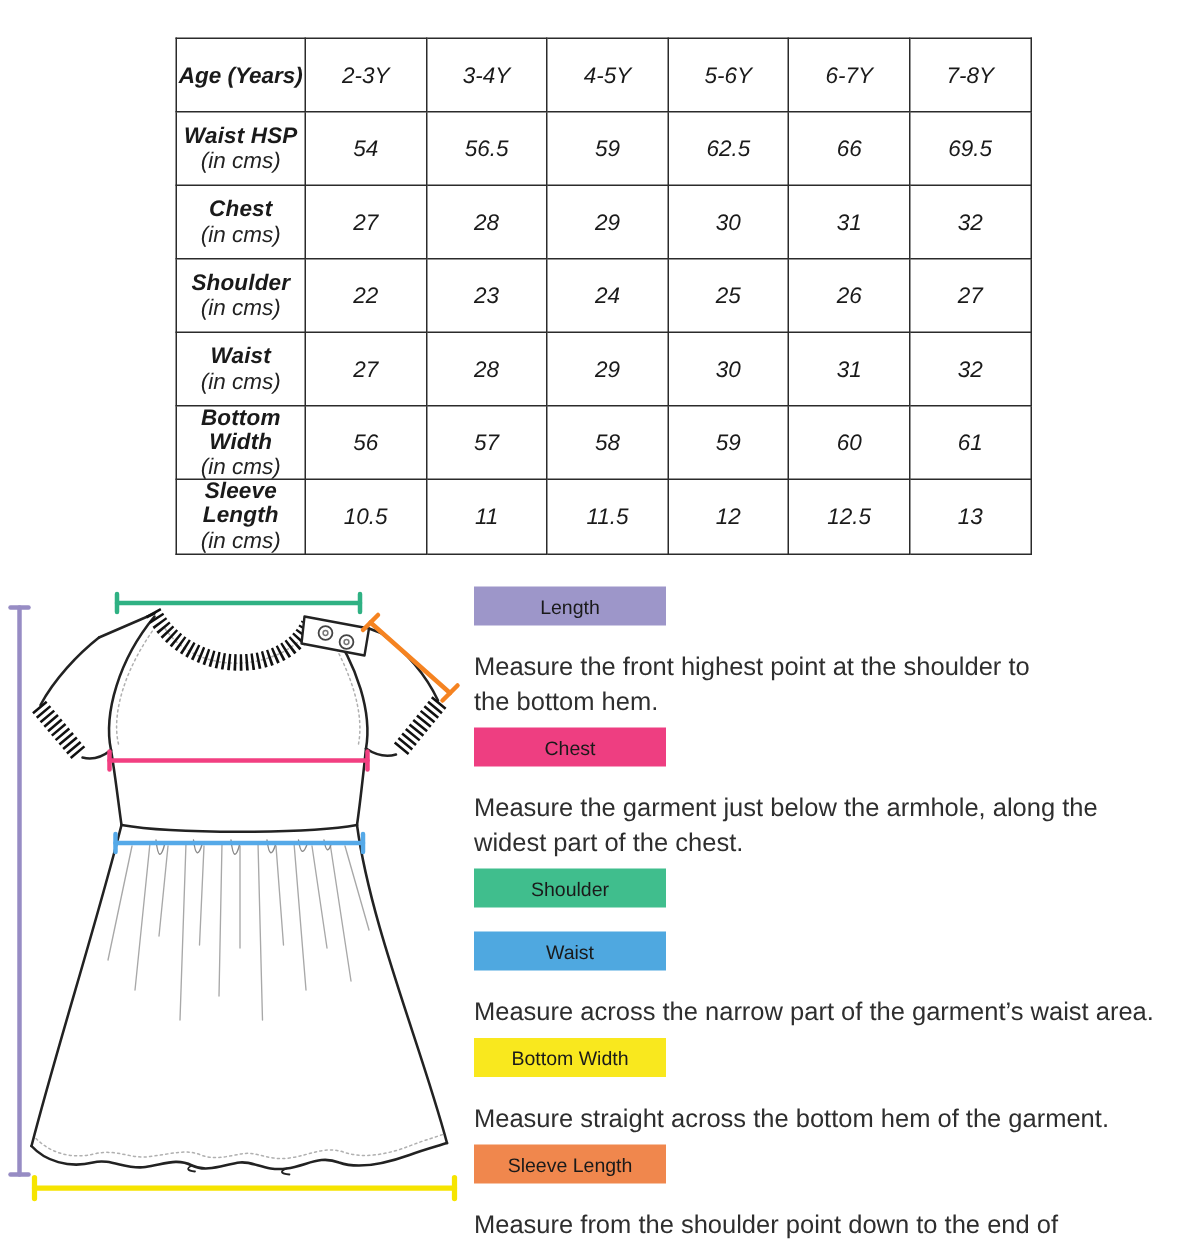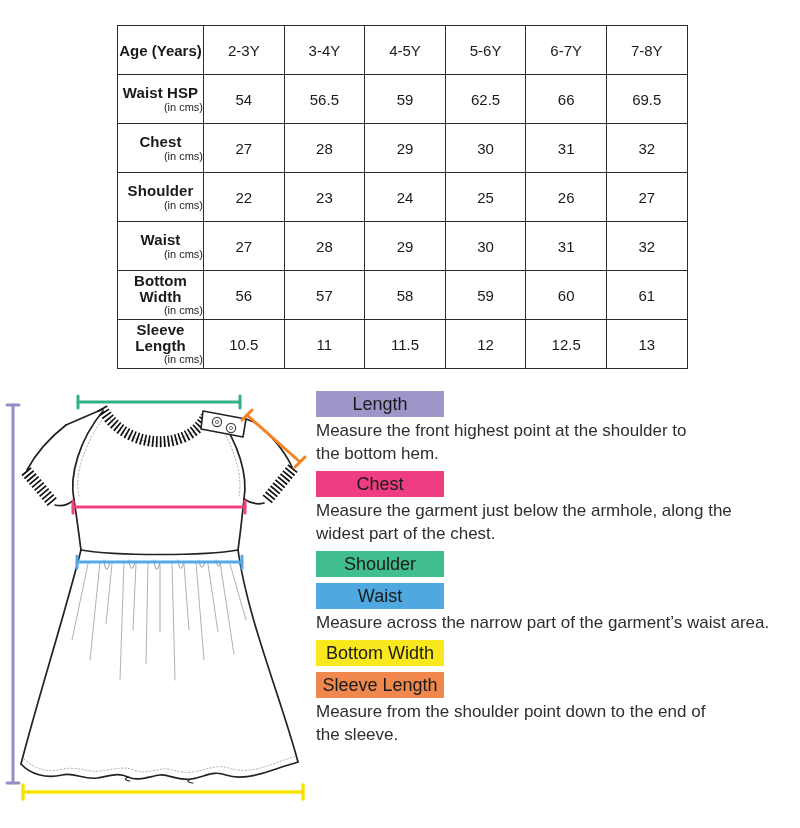--- a/index.html
+++ b/index.html
@@ -2,38 +2,38 @@
 <html><head>
 <meta charset="utf-8">
 <style>
   * { margin:0; padding:0; box-sizing:border-box; }
   html,body { width:800px; height:828px; background:#ffffff; overflow:hidden;
               font-family:"Liberation Sans", sans-serif; color:#1a1a1a; }
   .canvas { position:relative; width:800px; height:828px; background:#fff; }
 
   
   .size-chart-wrap { position:absolute; left:117px; top:25px; }
-  table.size-chart { border-collapse:collapse; table-layout:fixed; width:570px; }
+  table.size-chart { border-collapse:collapse; table-layout:fixed; width:570px;font-style:italic; }
   table.size-chart th, table.size-chart td {
     border:1.5px solid #2b2b2b; text-align:center; vertical-align:middle;
     height:49px; font-size:15px; font-weight:normal; background:#fff;
   }
   table.size-chart .corner-cell { font-weight:bold; }
   table.size-chart .row-head { font-weight:bold; line-height:1.05; }
   .row-label { display:block; font-weight:bold; font-size:15px; letter-spacing:.1px; }
-  .row-unit  { display:block; font-weight:normal; font-size:11px; color:#222; margin-top:1px;text-align:right; }
+  .row-unit  { display:block; font-weight:normal; font-size:15px; color:#222; margin-top:1px; }
 
   
   .dress-svg { position:absolute; left:0; top:392px; width:320px; height:436px; }
 
   .legend { position:absolute; left:316px; top:391px; width:484px; }
   .legend-item { margin-bottom:6px; }
   .legend-badge {
     width:128px; height:26px; display:flex; align-items:center; justify-content:center;
-    font-size:18px; color:#1a1a1a; margin-bottom:2px;
+    font-size:13px; color:#1a1a1a; margin-bottom:16px;
   }
   .legend-desc {
     font-size:17px; line-height:23px; color:#2e2e2e; white-space:pre-line;
   }
 </style>
 </head>
 <body>
 
 <div class="canvas">
 
@@ -266,20 +266,21 @@
       <div class="legend-badge" style="background-color: rgb(64, 190, 141);">Shoulder</div>
     </div>
 
     <div class="legend-item">
       <div class="legend-badge" style="background-color: rgb(79, 168, 224);">Waist</div>
       <div class="legend-desc">Measure across the narrow part of the garment’s waist area.</div>
     </div>
 
     <div class="legend-item">
       <div class="legend-badge" style="background-color: rgb(249, 232, 30);">Bottom Width</div>
+      <div class="legend-desc">Measure straight across the bottom hem of the garment.</div>
     </div>
 
     <div class="legend-item">
       <div class="legend-badge" style="background-color: rgb(240, 135, 77);">Sleeve Length</div>
       <div class="legend-desc">Measure from the shoulder point down to the end of
 the sleeve.</div>
     </div>
 
   </div>
 </div>

